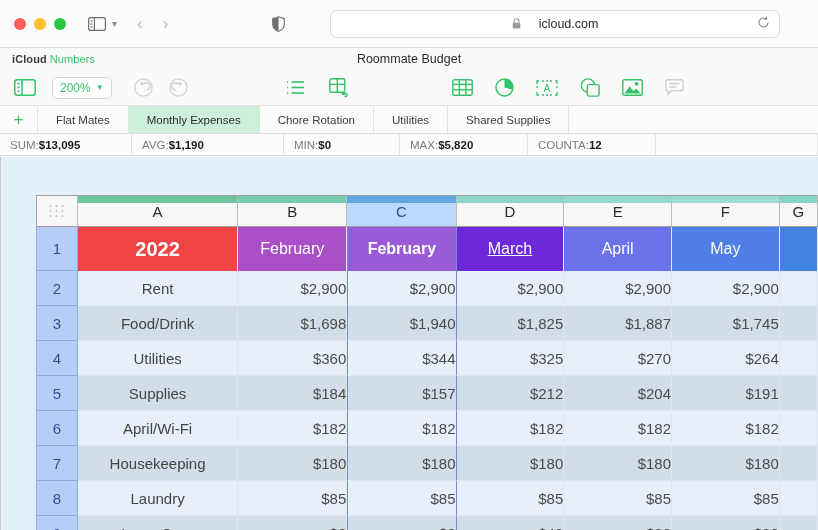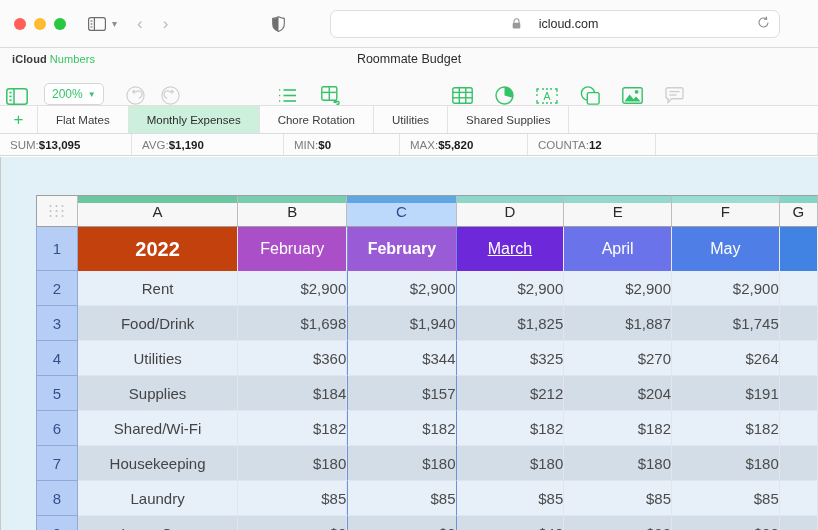--- a/index.html
+++ b/index.html
@@ -50,21 +50,21 @@
   }
   .brand { font-size: 11px; font-weight: bold; color: #3a3a3a; letter-spacing: .1px; }
   .brand .prod { color: #35c463; font-weight: normal; margin-left: 3px; }
   .doc-title {
     position: absolute; left: 0; right: 0; text-align: center;
     font-size: 12.5px; color: #2c2c2c; font-weight: 500;
   }
 
   .toolbar {
     height: 36px; background: #fafafa; position: relative;
-    display: flex; align-items: flex-end; padding: 0 6px;
+    display: flex; align-items: center; padding: 0 14px;
     border-bottom: 1px solid #e0e0e0;
   }
   .tb-icon { color: #34c368; display: flex; align-items: center; justify-content: center; }
   .tb-icon.dim { color: #cfcfcf; }
   .zoom-select {
     margin-left: 16px; height: 22px; padding: 0 7px;
     border: 1px solid #d6d6d6; border-radius: 5px; background: #fff;
     display: flex; align-items: center; gap: 5px;
     font-size: 12px; color: #34c368; font-weight: 500;
   }
@@ -389,21 +389,21 @@
               <td class="colhead" style="width: 165px;"><div class="topbar" style="background: rgb(108, 198, 160);"></div><span>A</span></td>
               <td class="colhead" style="width: 112px;"><div class="topbar" style="background: rgb(120, 205, 176);"></div><span>B</span></td>
               <td class="colhead sel" style="width: 112px;"><div class="topbar" style="background: rgb(95, 167, 224);"></div><span>C</span></td>
               <td class="colhead" style="width: 112px;"><div class="topbar" style="background: rgb(142, 215, 200);"></div><span>D</span></td>
               <td class="colhead" style="width: 112px;"><div class="topbar" style="background: rgb(147, 218, 205);"></div><span>E</span></td>
               <td class="colhead" style="width: 112px;"><div class="topbar" style="background: rgb(155, 221, 211);"></div><span>F</span></td>
               <td class="colhead" style="width: 40px;"><div class="topbar" style="background: rgb(134, 212, 198);"></div><span>G</span></td>
             </tr>
             <tr>
               <td class="rowhead">1</td>
-              <td class="hcell y2022" style="background: #c2410c;">2022</td>
+              <td class="hcell y2022" style="background: #ef4444;">2022</td>
               <td class="hcell" style="background: rgb(171, 79, 201);">February</td>
               <td class="hcell colsel" style="background: rgb(154, 92, 214); font-weight: bold;">February</td>
               <td class="hcell" style="background: #6d28d9; text-decoration: underline;">March</td>
               <td class="hcell" style="background: rgb(106, 115, 234);">April</td>
               <td class="hcell" style="background: rgb(79, 126, 230);">May</td>
               <td class="hcell" style="background: rgb(64, 131, 226);"></td>
             </tr>
             <tr>
               <td class="rowhead">2</td>
               <td class="dcell label rowA">Rent</td>
@@ -439,21 +439,21 @@
               <td class="dcell label rowB">Supplies</td>
               <td class="dcell rowB">$184</td>
               <td class="dcell rowB colsel">$157</td>
               <td class="dcell rowB">$212</td>
               <td class="dcell rowB">$204</td>
               <td class="dcell rowB">$191</td>
               <td class="dcell rowB"></td>
             </tr>
             <tr>
               <td class="rowhead">6</td>
-              <td class="dcell label rowA">Shared/Wi-Fi</td>
+              <td class="dcell label rowA">April/Wi-Fi</td>
               <td class="dcell rowA">$182</td>
               <td class="dcell rowA colsel">$182</td>
               <td class="dcell rowA">$182</td>
               <td class="dcell rowA">$182</td>
               <td class="dcell rowA">$182</td>
               <td class="dcell rowA"></td>
             </tr>
             <tr>
               <td class="rowhead">7</td>
               <td class="dcell label rowB">Housekeeping</td>

